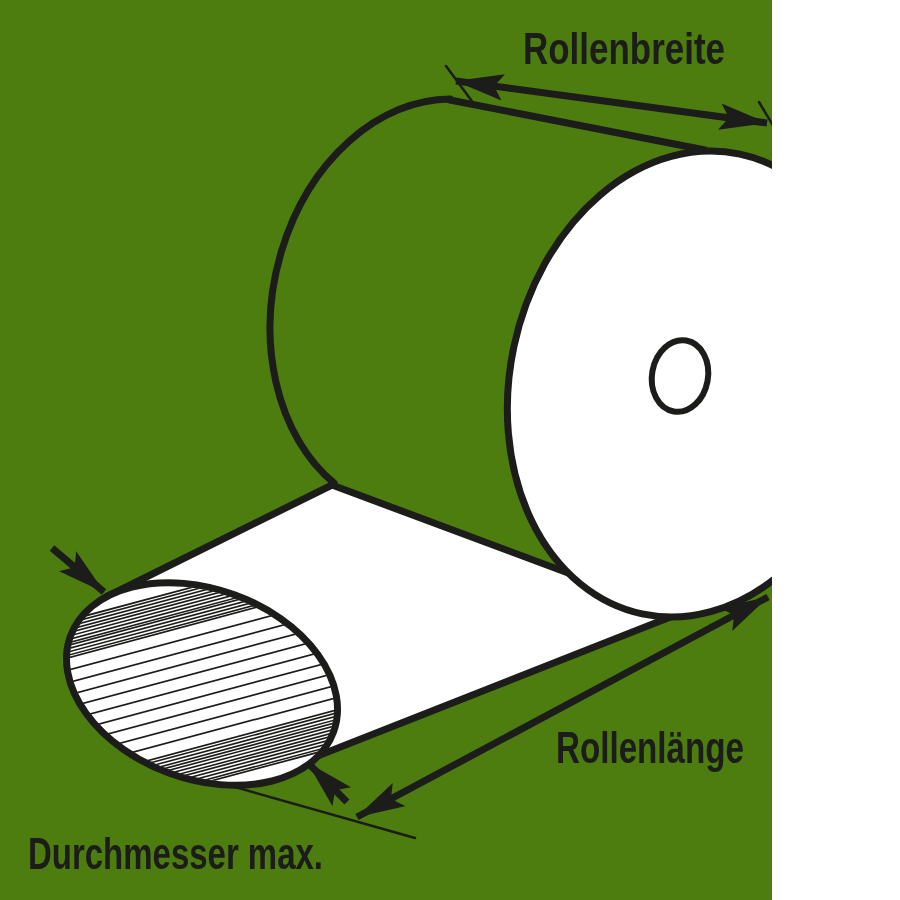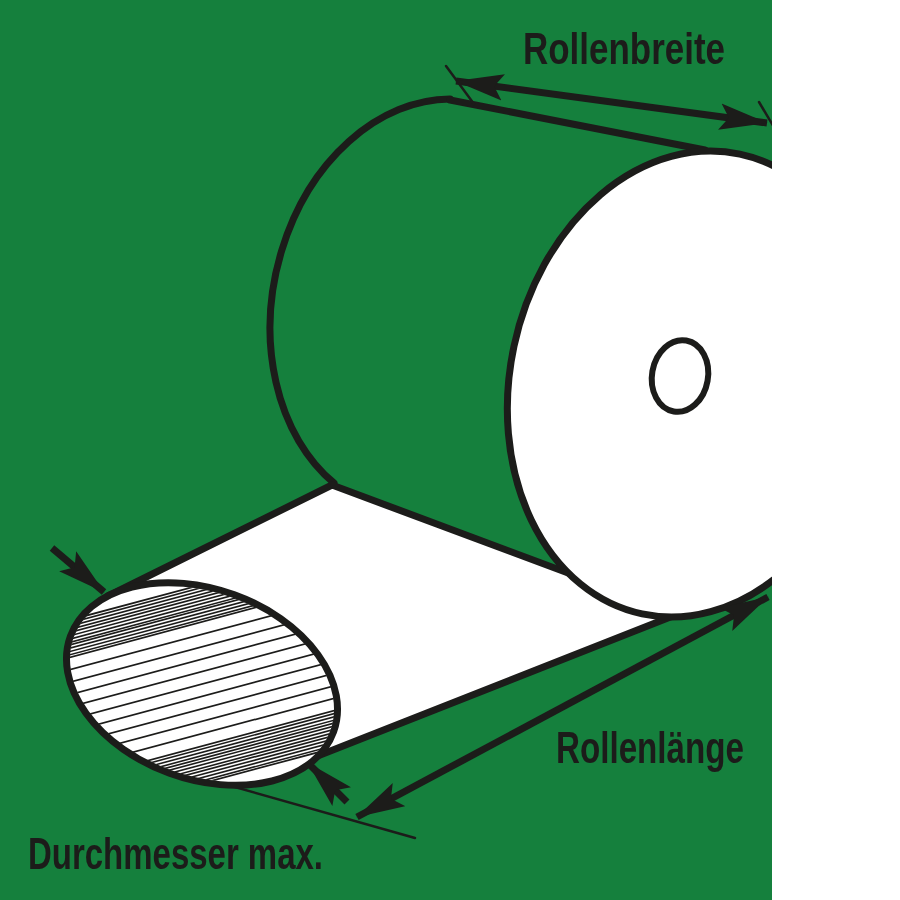--- a/index.html
+++ b/index.html
@@ -1,20 +1,20 @@
 <!DOCTYPE html>
 <html><head>
 <meta charset="utf-8">
 <style>
   html, body { margin: 0; padding: 0; background: #ffffff; }
   .stage {
     position: relative;
     width: 772px;
     height: 900px;
-    background: #15803d;
+    background: #4d7c0f;
     overflow: hidden;
   }
   svg { display: block; }
   .dim-label {
     font-family: "Liberation Sans", sans-serif;
     font-weight: 700;
     font-size: 45px;
     fill: #1c1c1a;
   }
 </style>

